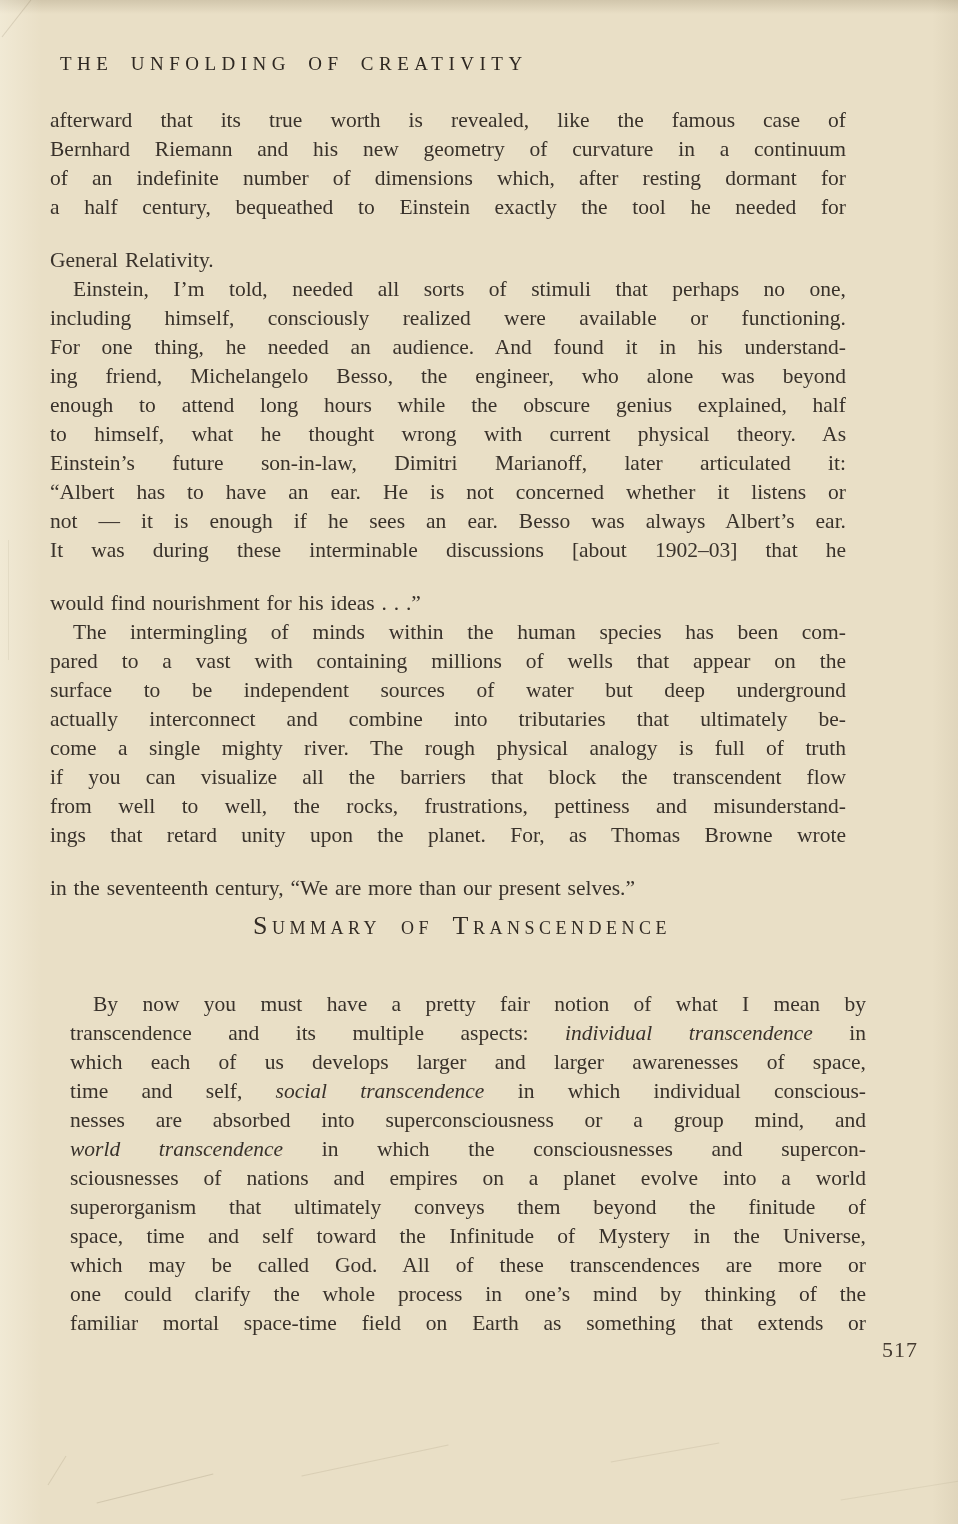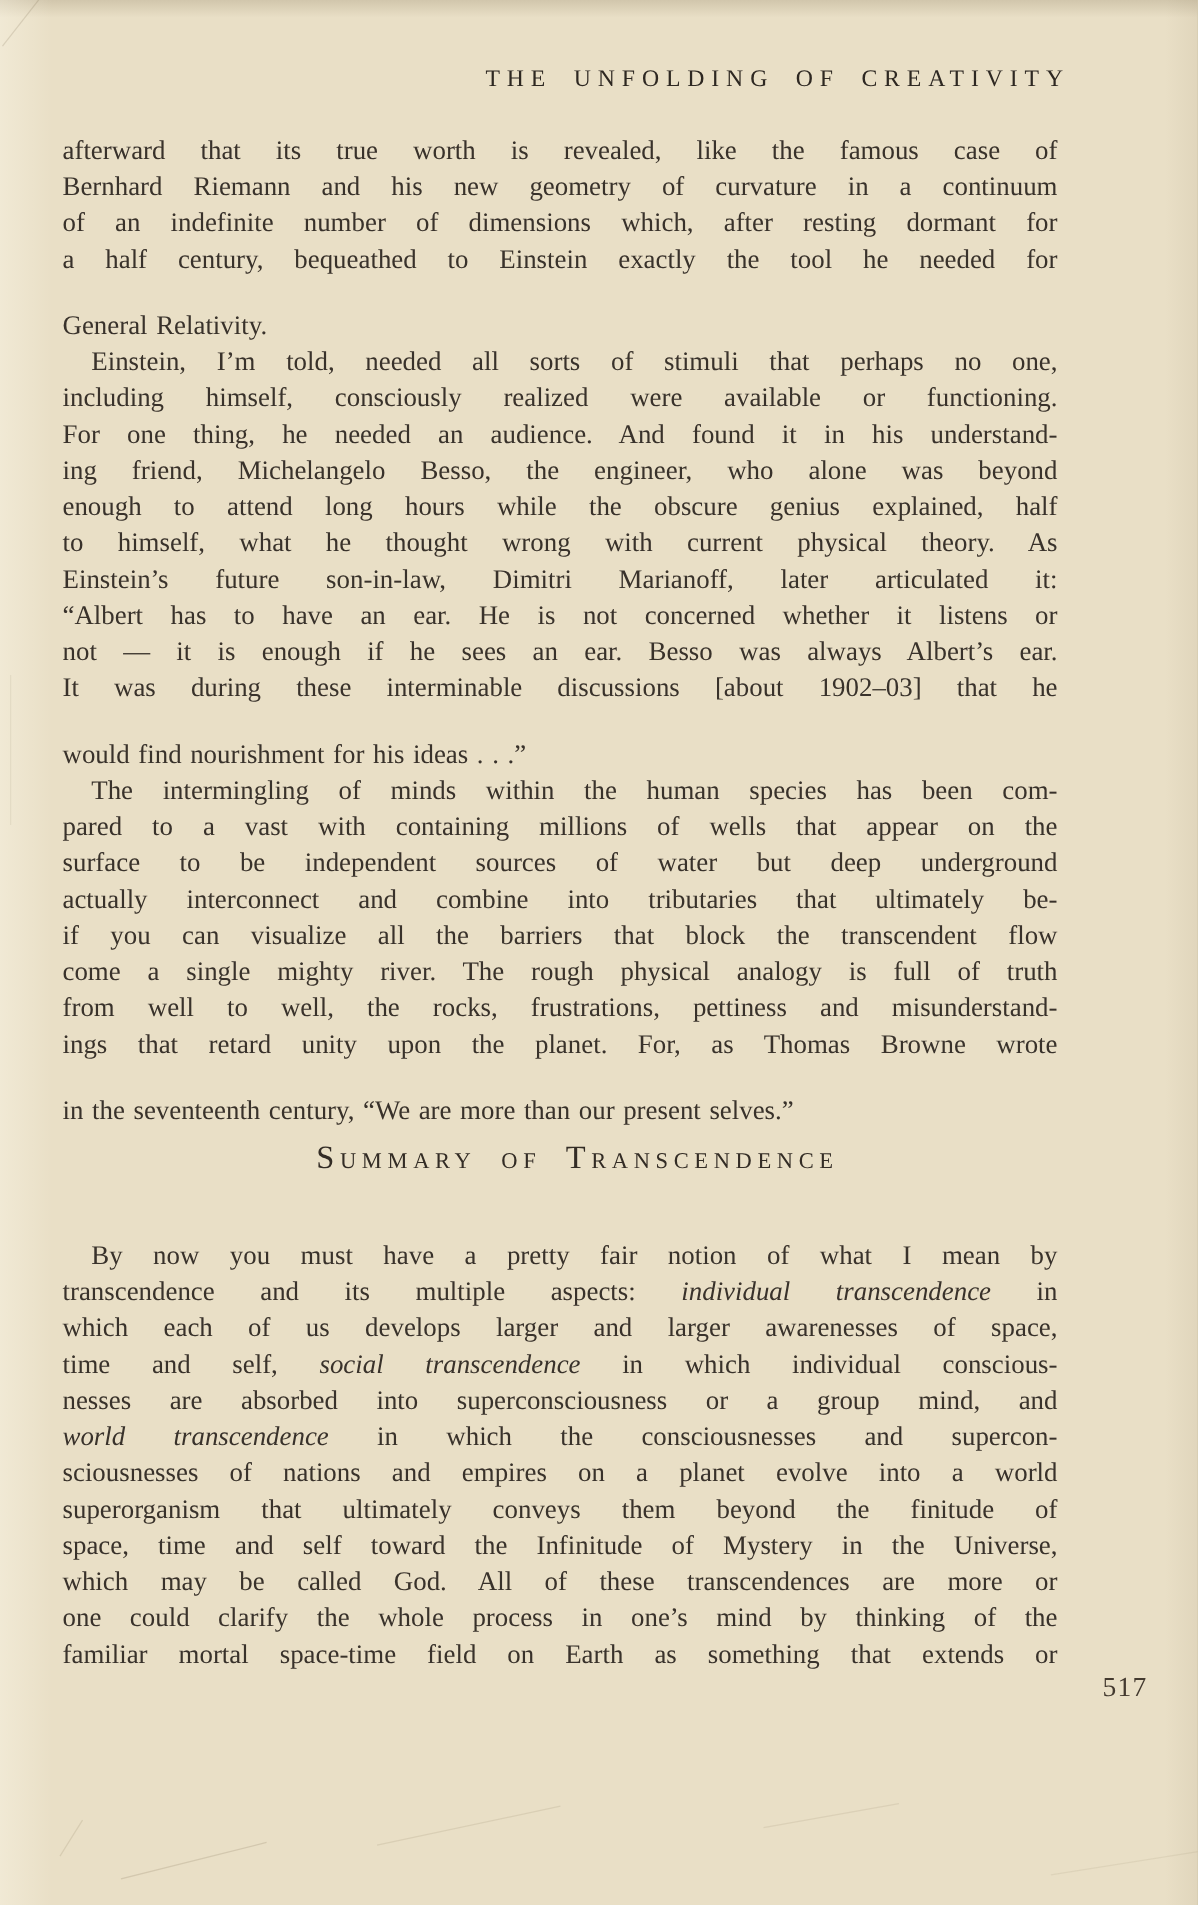--- a/index.html
+++ b/index.html
@@ -14,29 +14,29 @@
       linear-gradient(180deg, rgba(125,110,80,0.22) 0px, rgba(125,110,80,0.0) 14px),
       linear-gradient(270deg, rgba(120,100,70,0.08) 0px, rgba(120,100,70,0.0) 26px),
       #e9dfc6;
     font-family: "Liberation Serif", serif;
     color: #37302a;
     overflow: hidden;
   }
   .running-header {
     position: absolute;
     top: 53px; left: 60px; width: 796px;
-    text-align: right;
+    text-align: left;
     font-size: 19px;
     letter-spacing: 5.5px;
     word-spacing: 7px;
     color: #2e2822;
   }
   .textblock { position: absolute; left: 50px; width: 796px; }
   #body-1 { top: 106px; }
-  #body-2 { top: 990px; }
+  #body-2 { top: 990px; margin-left: 20px; }
   .line {
     font-size: 21.5px;
     line-height: 29px;
     height: 29px;
     text-align: justify;
     text-align-last: justify;
     text-justify: inter-word;
     word-spacing: 1.5px;
     color: #39322b;
   }
@@ -93,22 +93,22 @@
       <div class="line"><span>to himself, what he thought wrong with current physical theory.  As</span></div>
       <div class="line"><span>Einstein’s future son-in-law, Dimitri Marianoff, later articulated it:</span></div>
       <div class="line"><span>“Albert has to have an ear.  He is not concerned whether it listens or</span></div>
       <div class="line"><span>not — it is enough if he sees an ear.  Besso was always Albert’s ear.</span></div>
       <div class="line"><span>It was during these interminable discussions [about 1902–03] that he</span></div>
       <div class="line end"><span>would find nourishment for his ideas . . .”</span></div>
       <div class="line ind"><span>The intermingling of minds within the human species has been com-</span></div>
       <div class="line"><span>pared to a vast with containing millions of wells that appear on the</span></div>
       <div class="line"><span>surface to be independent sources of water but deep underground</span></div>
       <div class="line"><span>actually interconnect and combine into tributaries that ultimately be-</span></div>
+      <div class="line"><span>come a single mighty river.  The rough physical analogy is full of truth</span></div>
       <div class="line"><span>if you can visualize all the barriers that block the transcendent flow</span></div>
-      <div class="line"><span>come a single mighty river.  The rough physical analogy is full of truth</span></div>
       <div class="line"><span>from well to well, the rocks, frustrations, pettiness and misunderstand-</span></div>
       <div class="line"><span>ings that retard unity upon the planet.  For, as Thomas Browne wrote</span></div>
       <div class="line end"><span>in the seventeenth century, “We are more than our present selves.”</span></div>
     </div>
 
   <h2 class="section-heading">Summary of Transcendence</h2>
 
   <div class="textblock" id="body-2">
       <div class="line ind"><span>By now you must have a pretty fair notion of what I mean by</span></div>
       <div class="line"><span>transcendence and its multiple aspects: </span><i>individual transcendence</i><span> in</span></div>

